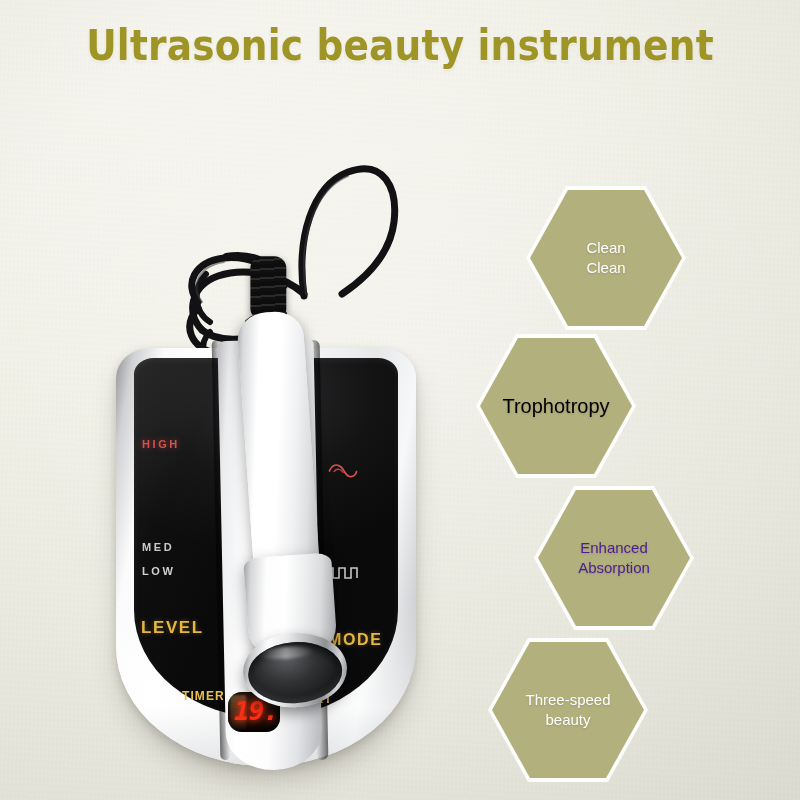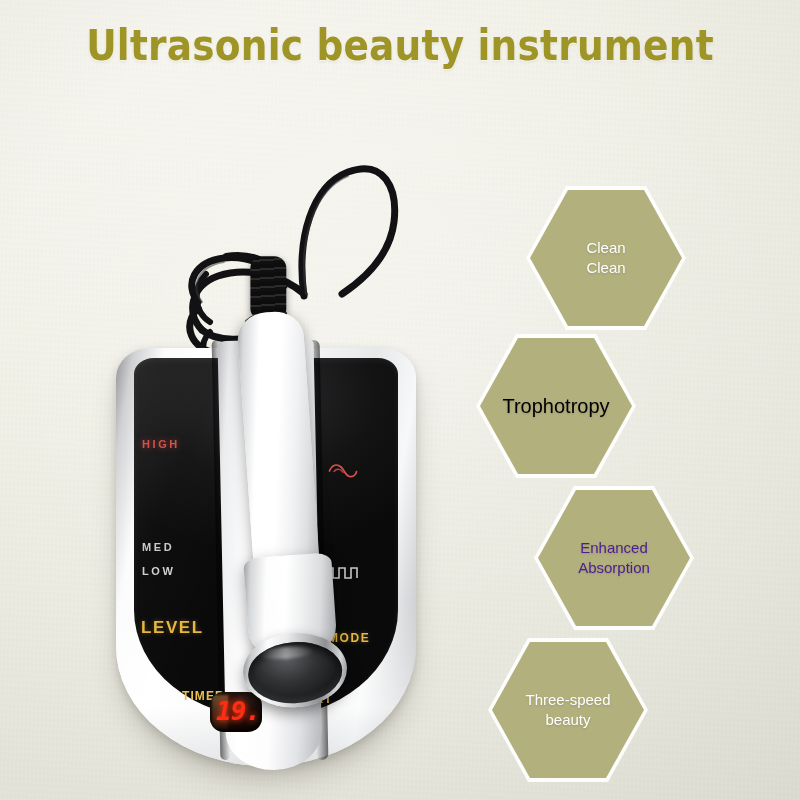--- a/index.html
+++ b/index.html
@@ -111,32 +111,32 @@
     font-size:11px;
     font-weight:600;
     white-space:nowrap;
     user-select:none;
   }
   .lbl-high { left:44px; top:312px; color:#d8504a; text-shadow:0 0 6px rgba(216,80,74,.55); }
   .lbl-med  { left:44px; top:367px; color:#c9cacb;margin-top:48px; }
   .lbl-low  { left:44px; top:439px; color:#cfd0d1; }
   .lbl-level{ left:43px; top:492px; color:#e7b73f; font-weight:700; letter-spacing:1.6px; font-size:17px;
               text-shadow:0 0 5px rgba(231,183,63,.35);}
-  .lbl-mode { left:230px; top:505px; color:#e7b73f; font-weight:700; letter-spacing:1.6px; font-size:12px;
+  .lbl-mode { left:230px; top:505px; color:#e7b73f; font-weight:700; letter-spacing:1.6px; font-size:16px;
               text-shadow:0 0 5px rgba(231,183,63,.35);}
   .lbl-timer{ left:84px; top:563px; color:#ecc04a; font-weight:700; letter-spacing:1.1px; font-size:12px; }
   .lbl-start{ left:190px; top:566px; color:#ecc04a; font-weight:700; letter-spacing:1.1px; font-size:12px; }
 
   
   .icon-sine  { position:absolute; left:230px; top:336px; width:30px; height:18px; }
   .icon-square{ position:absolute; left:228px; top:438px; width:32px; height:16px; }
 
   
   #led-window{
-    position:absolute; left:112px; top:566px; width:52px; height:40px;
+    position:absolute; left:130px; top:566px; width:52px; height:40px;
     background:linear-gradient(180deg,#2a2119 0%, #15100c 50%, #090706 100%);
     border-radius:14px;
     box-shadow:inset 0 0 8px rgba(0,0,0,.95), 0 0 2px rgba(255,255,255,.09);
     overflow:hidden;
   }
   #led-window::before{
     content:""; position:absolute; left:2px; top:3px; width:16px; height:34px;
     background:linear-gradient(180deg, rgba(155,120,70,.55), rgba(60,45,25,.25));
     filter:blur(1px);
   }

